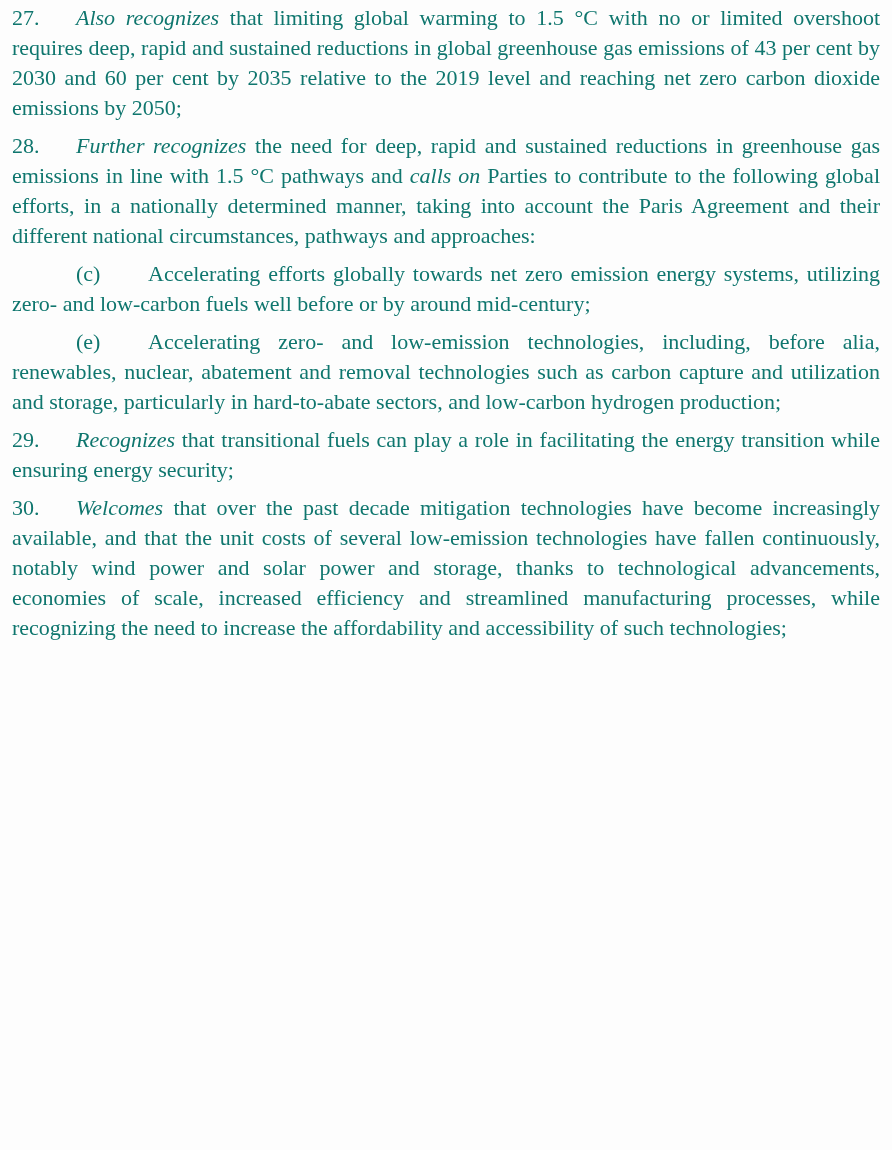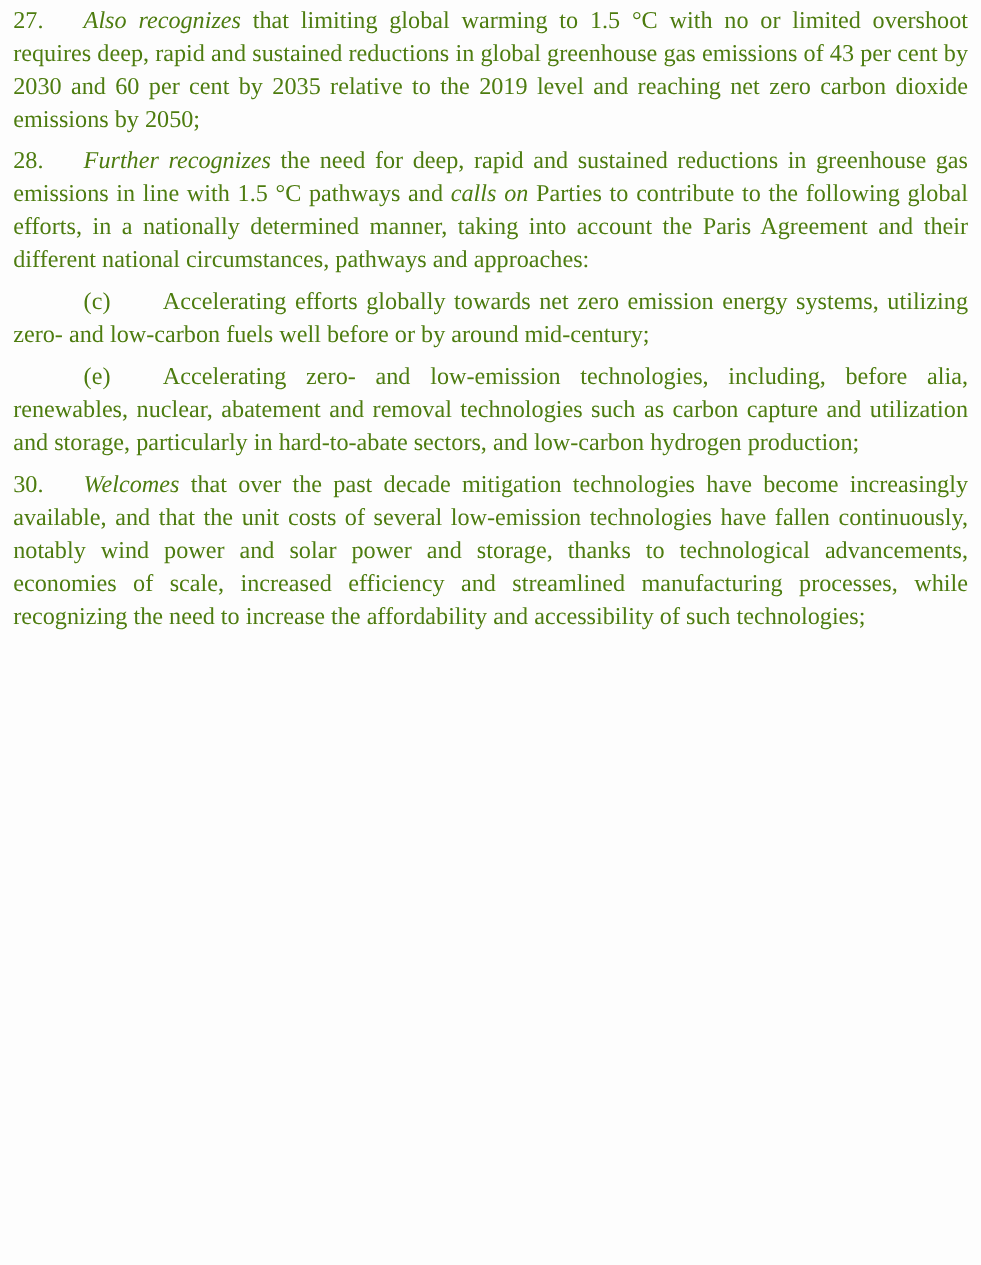--- a/index.html
+++ b/index.html
@@ -12,21 +12,21 @@
     height: 1150px;
     overflow: hidden;
   }
   .page {
     box-sizing: border-box;
     width: 892px;
     padding: 3px 12px 0 12px;
     font-family: "Liberation Serif", "DejaVu Serif", serif;
     font-size: 22px;
     line-height: 30px;
-    color: #4d7c0f;
+    color: #0f766e;
     text-align: justify;
   }
   .para {
     margin: 0 0 8px 0;
   }
   .num {
     display: inline-block;
     width: 64px;
     text-indent: 0;
   }
@@ -54,16 +54,17 @@
 
 
   <p class="para sub"><span class="letter">(c)</span><span>Accelerating efforts globally towards net zero emission energy systems, utilizing zero- and low-carbon fuels well before or by around mid-century;</span></p>
 
 
   <p class="para sub"><span class="letter">(e)</span><span>Accelerating zero- and low-emission technologies, including, before alia, renewables, nuclear, abatement and removal technologies such as carbon capture and utilization and storage, particularly in hard-to-abate sectors, and low-carbon hydrogen production;</span></p>
 
 
 
 
+  <p class="para numbered"><span class="num">29.</span><span class="it">Recognizes</span><span> that transitional fuels can play a role in facilitating the energy transition while ensuring energy security;</span></p>
 
   <p class="para numbered"><span class="num">30.</span><span class="it">Welcomes</span><span> that over the past decade mitigation technologies have become increasingly available, and that the unit costs of several low-emission technologies have fallen continuously, notably wind power and solar power and storage, thanks to technological advancements, economies of scale, increased efficiency and streamlined manufacturing processes, while recognizing the need to increase the affordability and accessibility of such technologies;</span></p>
 
 </div>
 
 </body></html>

